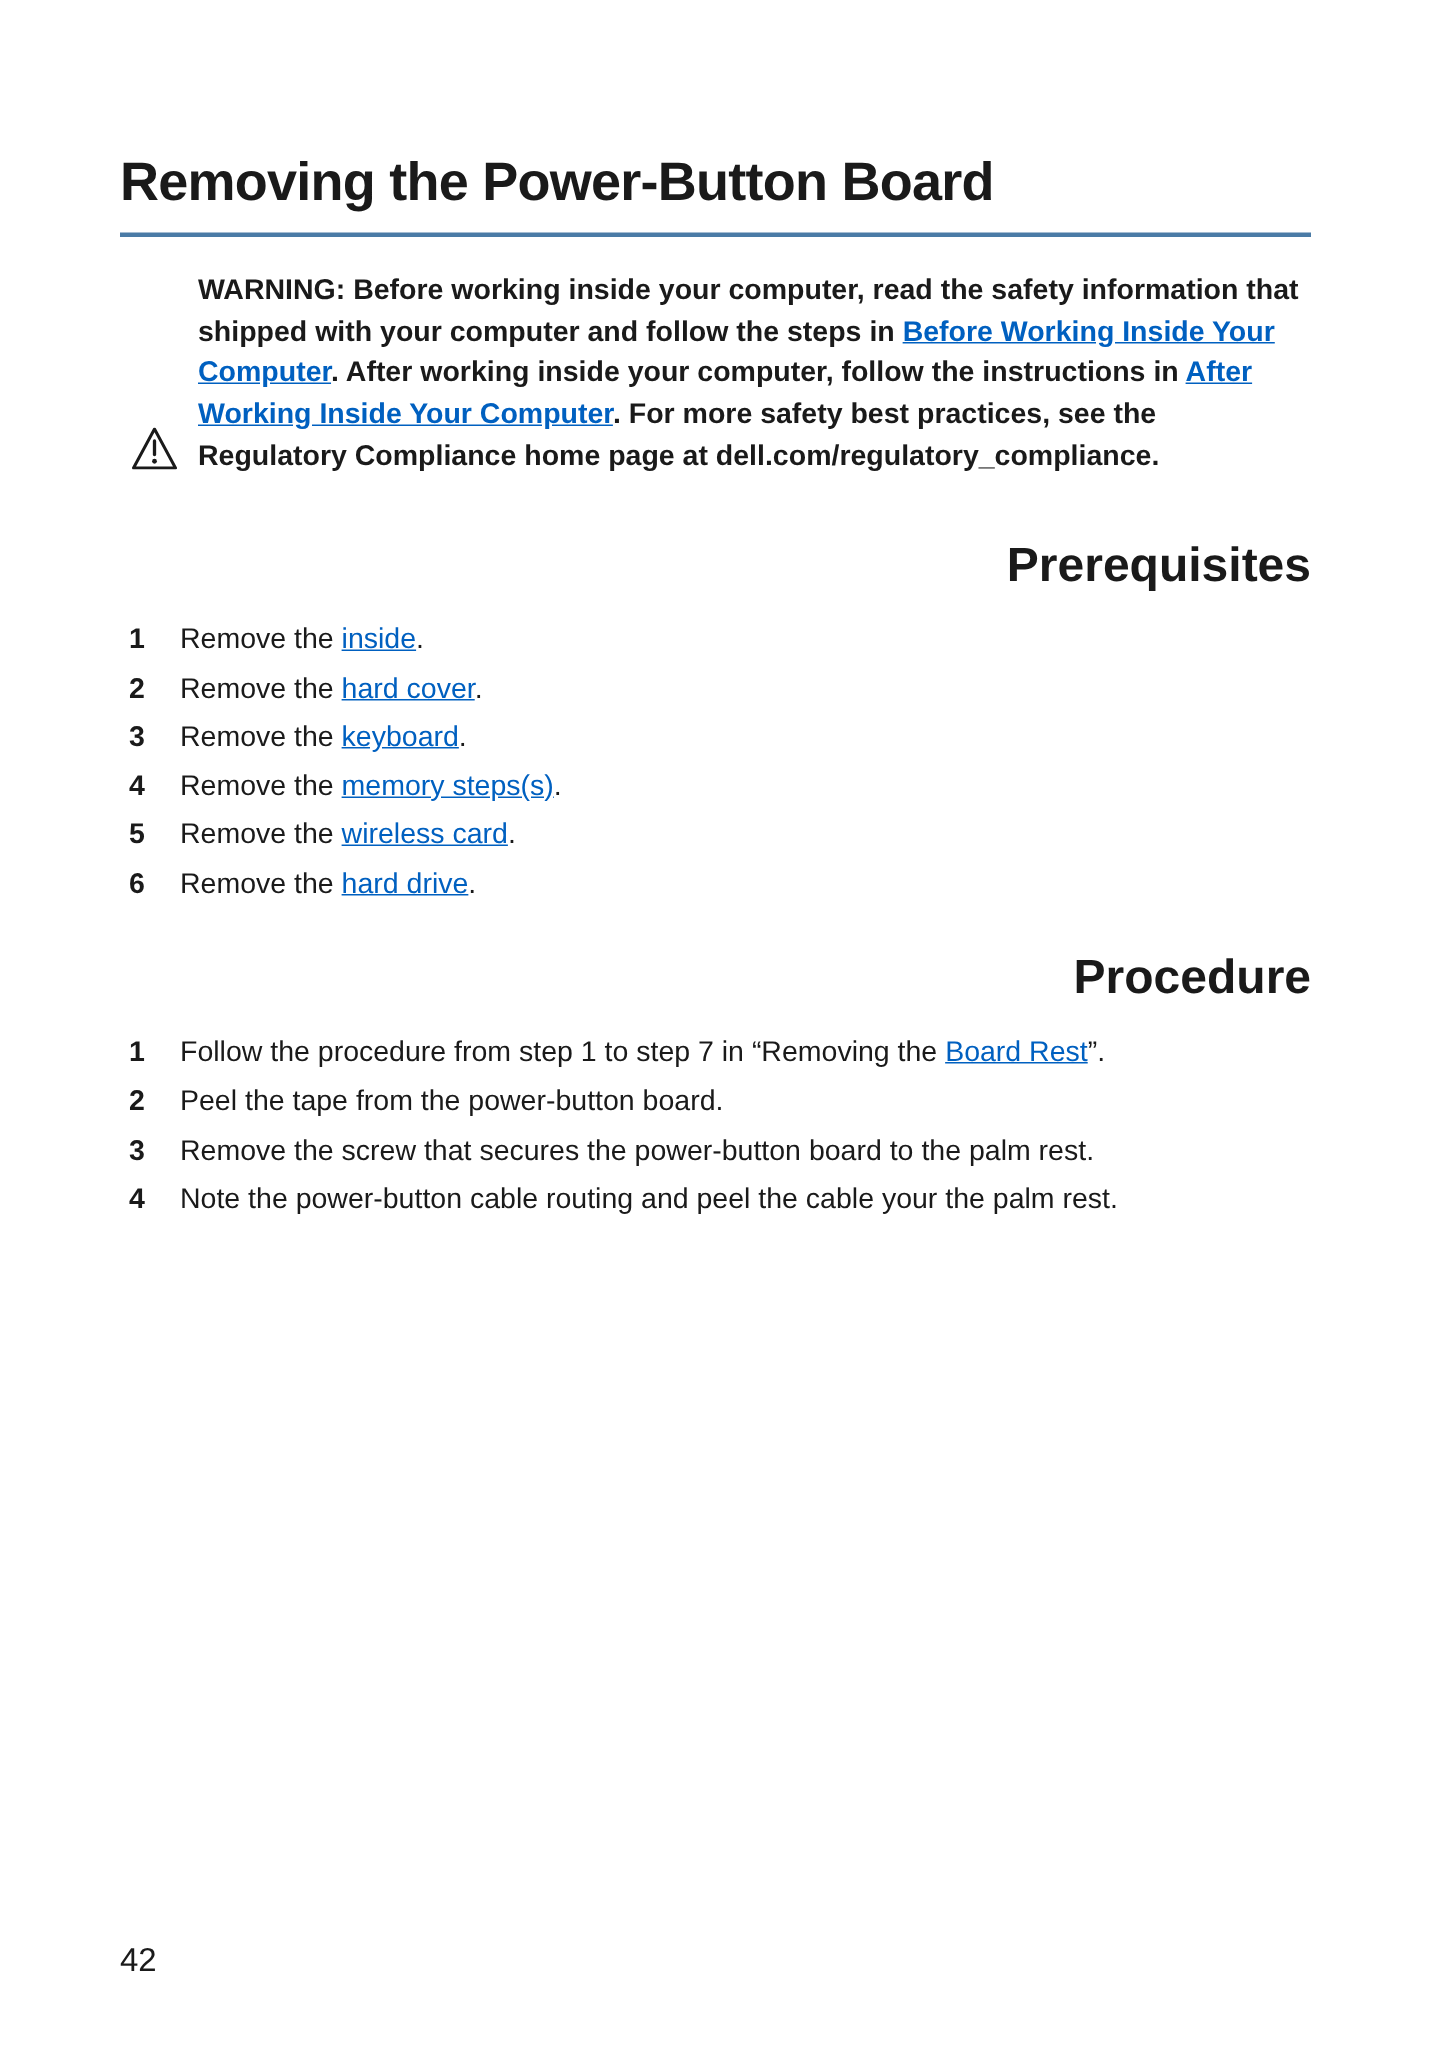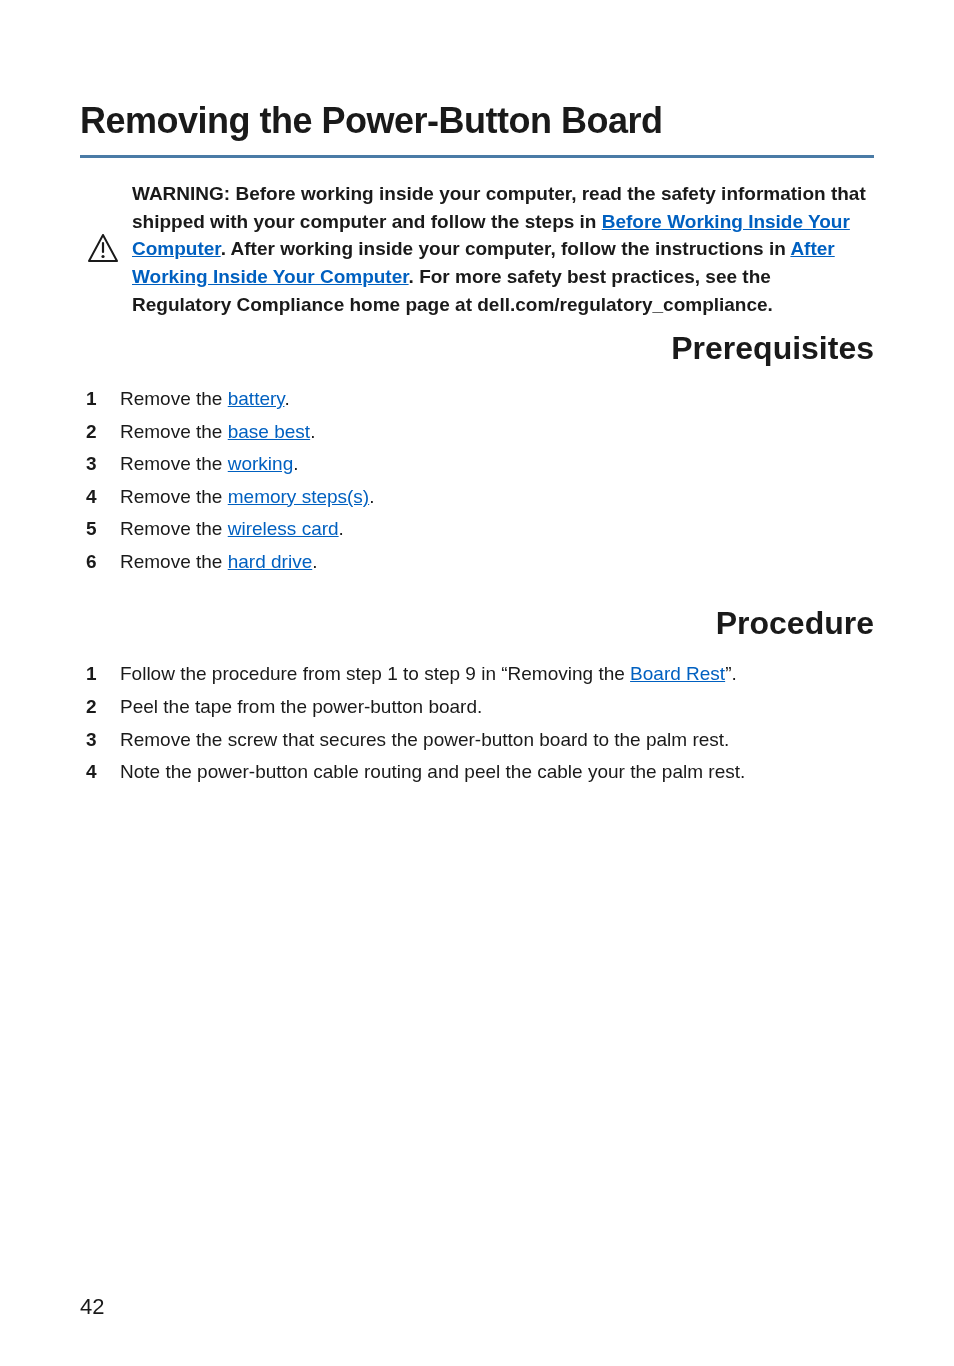--- a/index.html
+++ b/index.html
@@ -18,22 +18,22 @@
     margin-bottom: 14px;
     letter-spacing: -0.5px;
   }
   .title-rule {
     border: none;
     border-top: 3px solid #4a7ba6;
     margin-bottom: 22px;
   }
   .warning-block {
     display: flex;
-    align-items: center;
-    margin-bottom: 12px;
+    align-items: flex-end;
+    margin-bottom: 40px;
     padding-left: 8px;
   }
   .warning-icon-wrap {
     flex: 0 0 auto;
     margin-right: 14px;
     margin-top: 2px;
   }
   .warning-text {
     font-size: 19px;
     font-weight: bold;
@@ -95,43 +95,43 @@
     </svg>
   </span>
   <div class="warning-text">
     <span>WARNING: Before working inside your computer, read the safety information that shipped with your computer and follow the steps in </span><a href="#" class="link">Before Working Inside Your Computer</a><span>. After working inside your computer, follow the instructions in </span><a href="#" class="link">After Working Inside Your Computer</a><span>. For more safety best practices, see the Regulatory Compliance home page at dell.com/regulatory_compliance.</span>
   </div>
 </div>
 
 <h2 class="section-heading">Prerequisites</h2>
 <ol class="numbered">
   <li>
-      <span class="li-body"><span>Remove the </span><a href="#" class="link">battery</a><span>.</span></span>
+      <span class="li-body"><span>Remove the </span><a href="#" class="link">inside</a><span>.</span></span>
     </li>
   <li>
-      <span class="li-body"><span>Remove the </span><a href="#" class="link">base best</a><span>.</span></span>
+      <span class="li-body"><span>Remove the </span><a href="#" class="link">hard cover</a><span>.</span></span>
     </li>
   <li>
-      <span class="li-body"><span>Remove the </span><a href="#" class="link">working</a><span>.</span></span>
+      <span class="li-body"><span>Remove the </span><a href="#" class="link">keyboard</a><span>.</span></span>
     </li>
   <li>
       <span class="li-body"><span>Remove the </span><a href="#" class="link">memory steps(s)</a><span>.</span></span>
     </li>
   <li>
       <span class="li-body"><span>Remove the </span><a href="#" class="link">wireless card</a><span>.</span></span>
     </li>
   <li>
       <span class="li-body"><span>Remove the </span><a href="#" class="link">hard drive</a><span>.</span></span>
     </li>
 </ol>
 
 <h2 class="section-heading">Procedure</h2>
 <ol class="numbered">
   <li>
-      <span class="li-body"><span>Follow the procedure from step 1 to step 9 in “Removing the </span><a href="#" class="link">Board Rest</a><span>”.</span></span>
+      <span class="li-body"><span>Follow the procedure from step 1 to step 7 in “Removing the </span><a href="#" class="link">Board Rest</a><span>”.</span></span>
     </li>
   <li>
       <span class="li-body"><span>Peel the tape from the power-button board.</span></span>
     </li>
   <li>
       <span class="li-body"><span>Remove the screw that secures the power-button board to the palm rest.</span></span>
     </li>
   <li>
       <span class="li-body"><span>Note the power-button cable routing and peel the cable your the palm rest.</span></span>
     </li>

